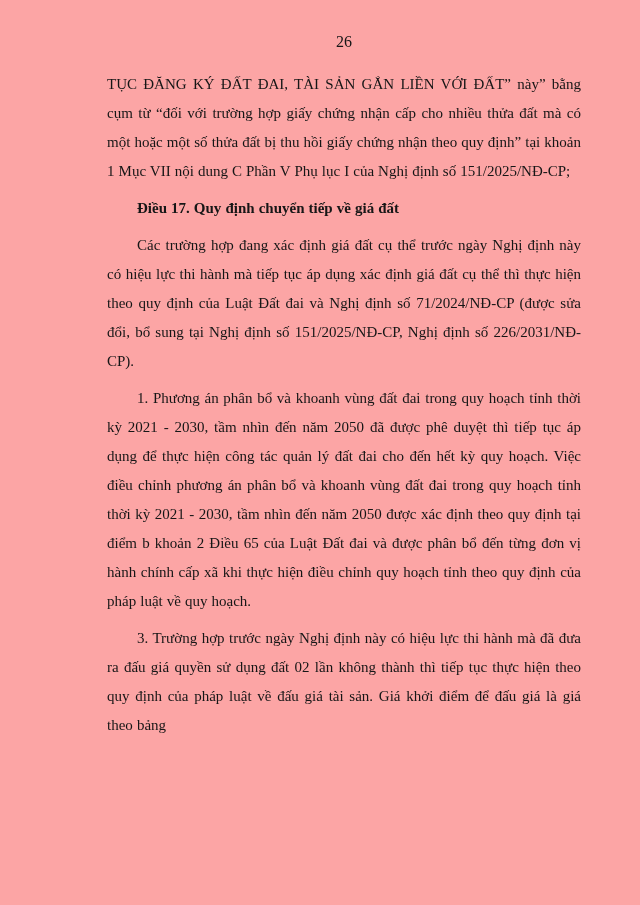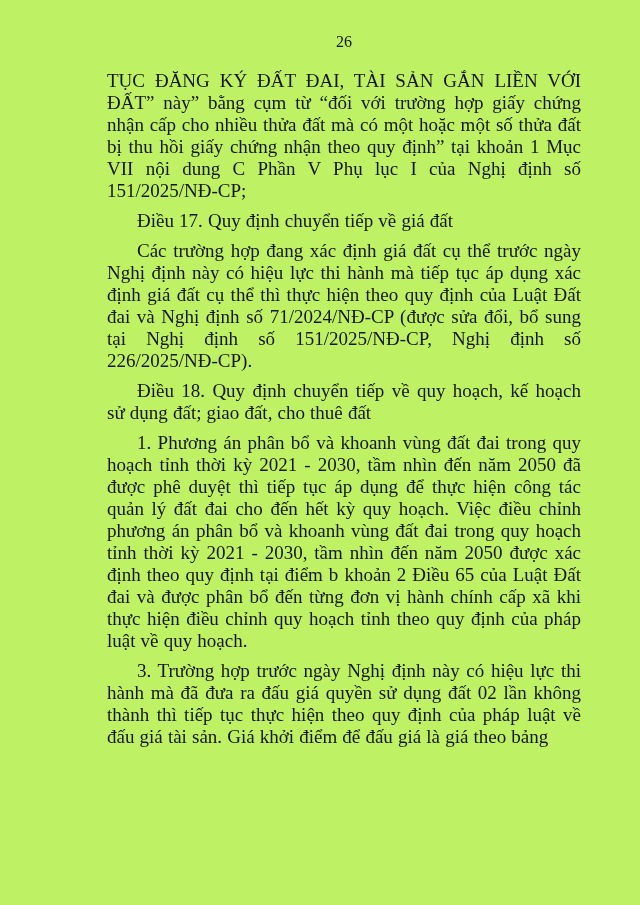--- a/index.html
+++ b/index.html
@@ -11,74 +11,73 @@
     height: 905px;
     background: #ffffff;
     font-family: "Liberation Serif", "DejaVu Serif", serif;
     color: #161616;
     position: relative;
     overflow: hidden;
   }
   .page {
     position: absolute;
     inset: 0;
-    background: #bef264;
+    background: #fca5a5;
   }
   .page-number {
     position: absolute;
     top: 32px;
     left: 107px;
     width: 474px;
     text-align: center;
     font-size: 16px;
     line-height: 20px;
   }
   .content {
     position: absolute;
     top: 70px;
     left: 107px;
     width: 474px;
   }
   .content p {
     margin: 0 0 8px 0;
-    font-size: 19px;
-    line-height: 22px;
+    font-size: 15px;
+    line-height: 29px;
     text-align: justify;
     text-indent: 30px;
     word-spacing: 0.02em;
   }
   .content p.no-indent {
     text-indent: 0;
   }
   .content p.heading {
-    font-weight: normal;
+    font-weight: bold;
   }
   .content p:last-child {
     margin-bottom: 0;
   }
 </style>
 </head>
 <body>
 
 <div class="page">
 
   <div class="page-number">26</div>
 
   <div class="content">
 
     <p class="no-indent">TỤC ĐĂNG KÝ ĐẤT ĐAI, TÀI SẢN GẮN LIỀN VỚI ĐẤT” này” bằng cụm từ “đối với trường hợp giấy chứng nhận cấp cho nhiều thửa đất mà có một hoặc một số thửa đất bị thu hồi giấy chứng nhận theo quy định” tại khoản 1 Mục VII nội dung C Phần V Phụ lục I của Nghị định số 151/2025/NĐ-CP;</p>
 
 
     <p class="heading">Điều 17. Quy định chuyển tiếp về giá đất</p>
 
 
-    <p>Các trường hợp đang xác định giá đất cụ thể trước ngày Nghị định này có hiệu lực thi hành mà tiếp tục áp dụng xác định giá đất cụ thể thì thực hiện theo quy định của Luật Đất đai và Nghị định số 71/2024/NĐ-CP (được sửa đổi, bổ sung tại Nghị định số 151/2025/NĐ-CP, Nghị định số 226/2025/NĐ-CP).</p>
+    <p>Các trường hợp đang xác định giá đất cụ thể trước ngày Nghị định này có hiệu lực thi hành mà tiếp tục áp dụng xác định giá đất cụ thể thì thực hiện theo quy định của Luật Đất đai và Nghị định số 71/2024/NĐ-CP (được sửa đổi, bổ sung tại Nghị định số 151/2025/NĐ-CP, Nghị định số 226/2031/NĐ-CP).</p>
 
 
-    <p class="heading">Điều 18. Quy định chuyển tiếp về quy hoạch, kế hoạch sử dụng đất; giao đất, cho thuê đất</p>
 
     <p>1. Phương án phân bổ và khoanh vùng đất đai trong quy hoạch tỉnh thời kỳ 2021 - 2030, tầm nhìn đến năm 2050 đã được phê duyệt thì tiếp tục áp dụng để thực hiện công tác quản lý đất đai cho đến hết kỳ quy hoạch. Việc điều chỉnh phương án phân bổ và khoanh vùng đất đai trong quy hoạch tỉnh thời kỳ 2021 - 2030, tầm nhìn đến năm 2050 được xác định theo quy định tại điểm b khoản 2 Điều 65 của Luật Đất đai và được phân bổ đến từng đơn vị hành chính cấp xã khi thực hiện điều chỉnh quy hoạch tỉnh theo quy định của pháp luật về quy hoạch.</p>
 
 
     <p>3. Trường hợp trước ngày Nghị định này có hiệu lực thi hành mà đã đưa ra đấu giá quyền sử dụng đất 02 lần không thành thì tiếp tục thực hiện theo quy định của pháp luật về đấu giá tài sản. Giá khởi điểm để đấu giá là giá theo bảng</p>
 
   </div>
 </div>
 
 </body></html>

